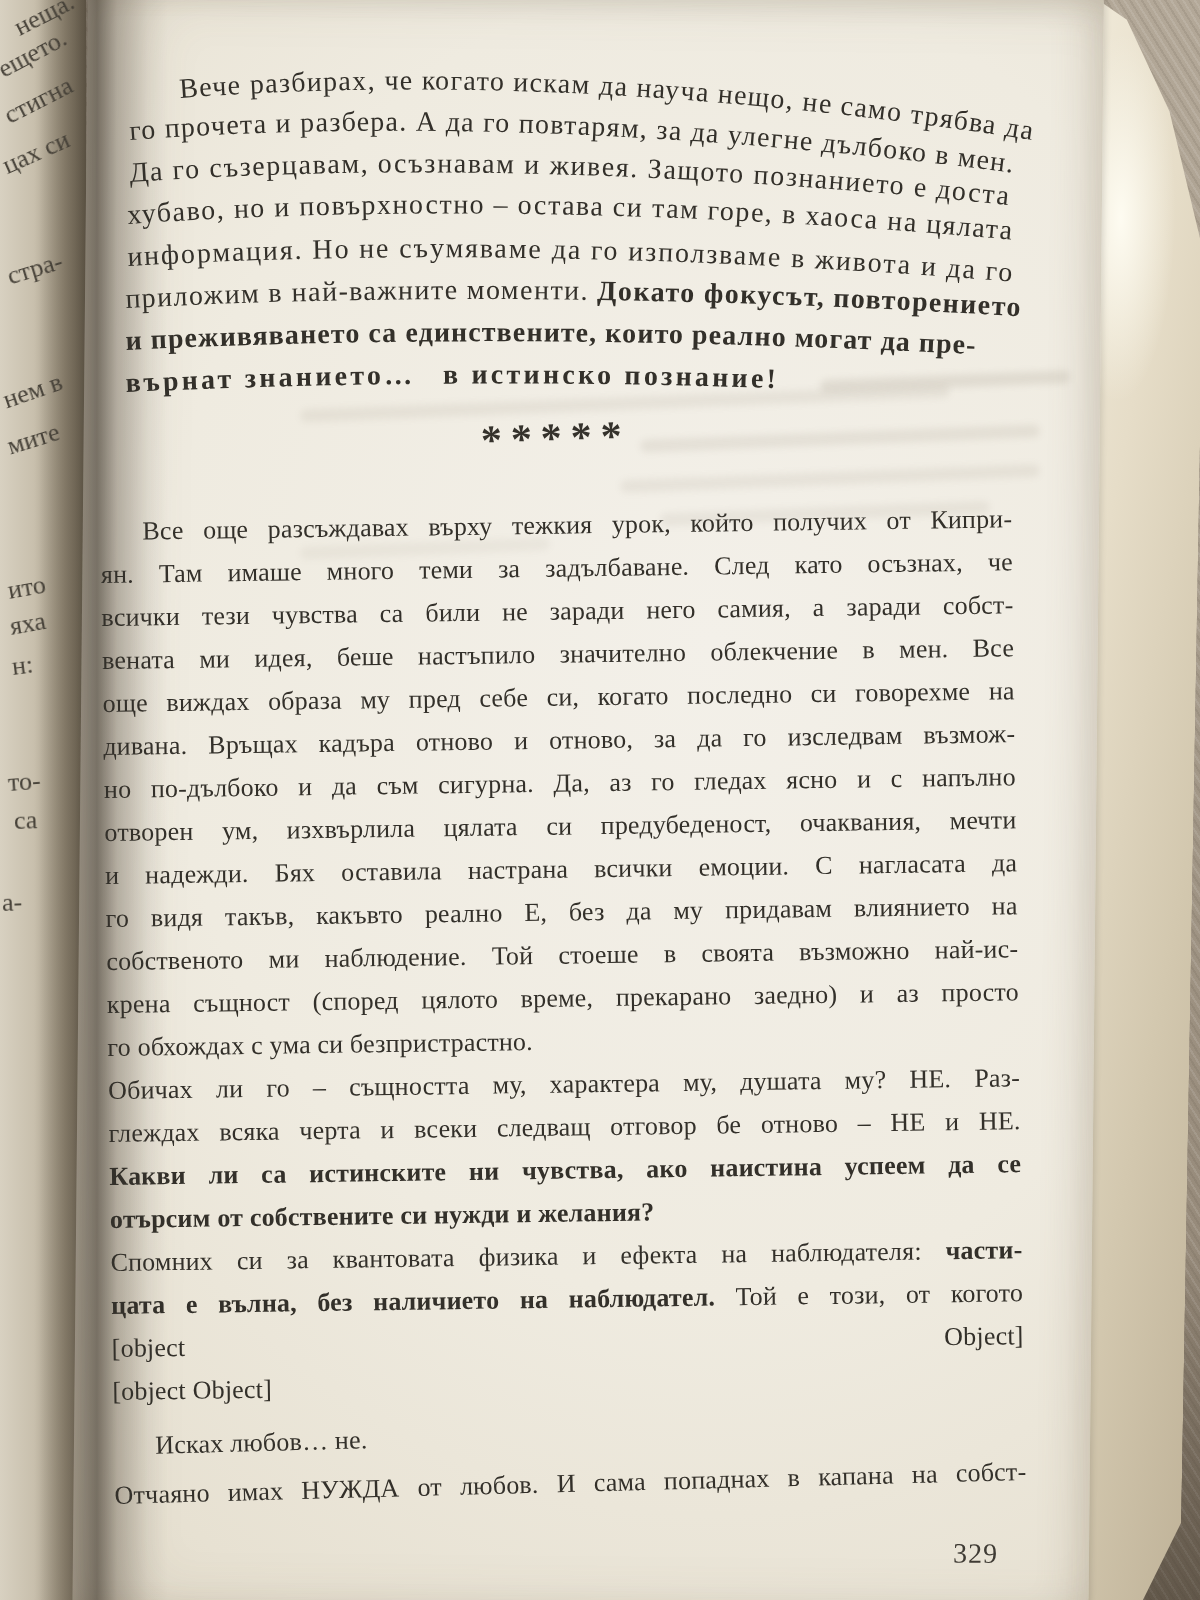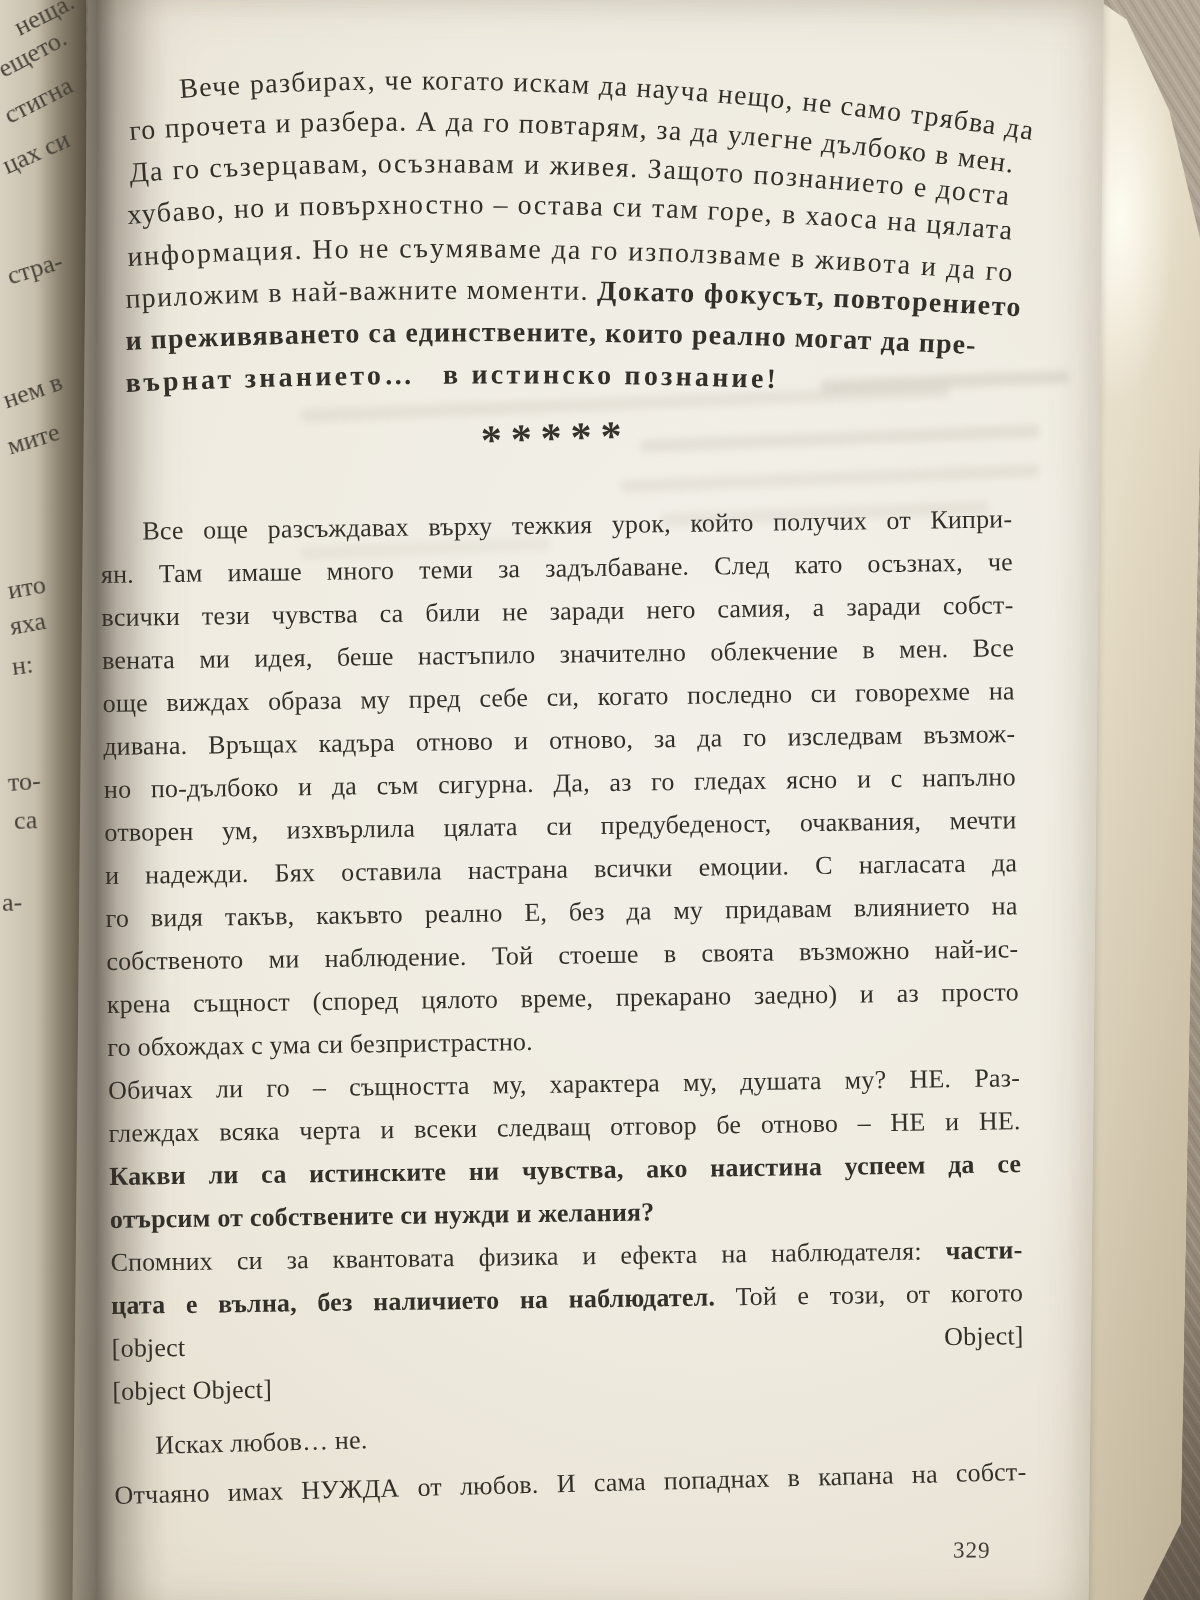--- a/index.html
+++ b/index.html
@@ -56,21 +56,21 @@
       inset 0 14px 26px rgba(96,84,62,0.10),
       inset -20px 0 34px rgba(122,106,80,0.16),
       inset 46px 0 64px rgba(104,91,68,0.18),
       2px 0 6px rgba(0,0,0,0.12);
     z-index: 2;
   }
 
   .page-number {
     position: absolute;
     left: 880px; top: 1546px;
-    font-size: 23px;
+    font-size: 28px;
     letter-spacing: 1px;
     color: #3f3b34;
   }
 
   
   .gutter {
     position: absolute;
     left: 34px; top: 0;
     width: 134px; height: 1600px;
     background: linear-gradient(to right,

